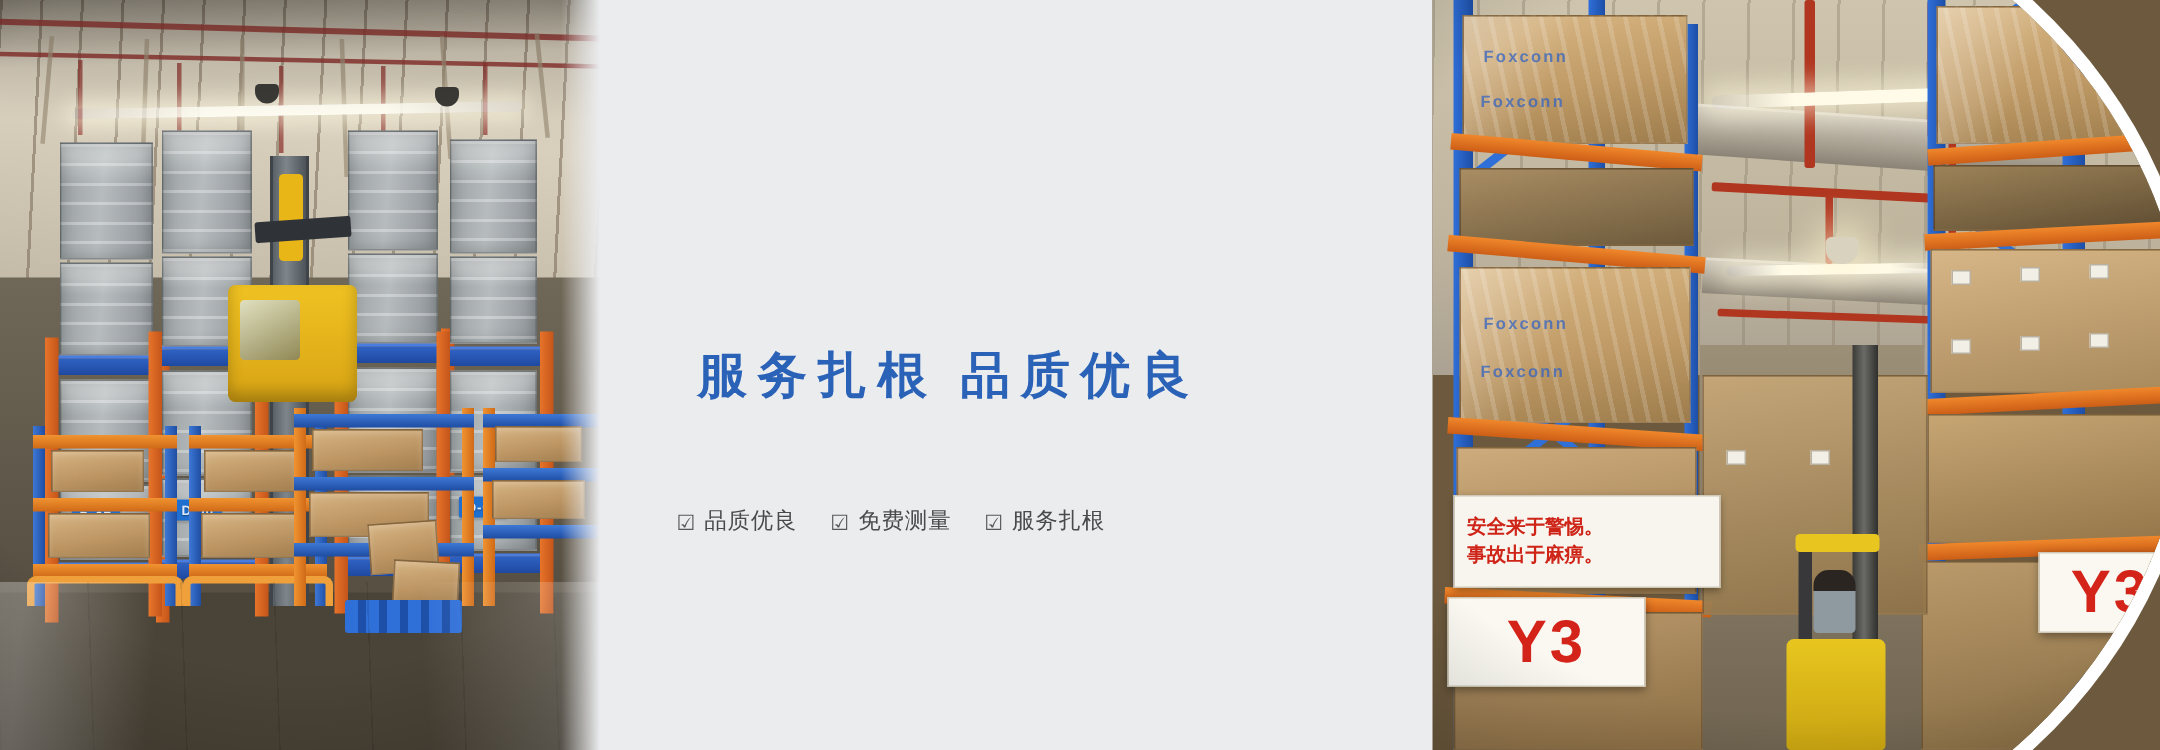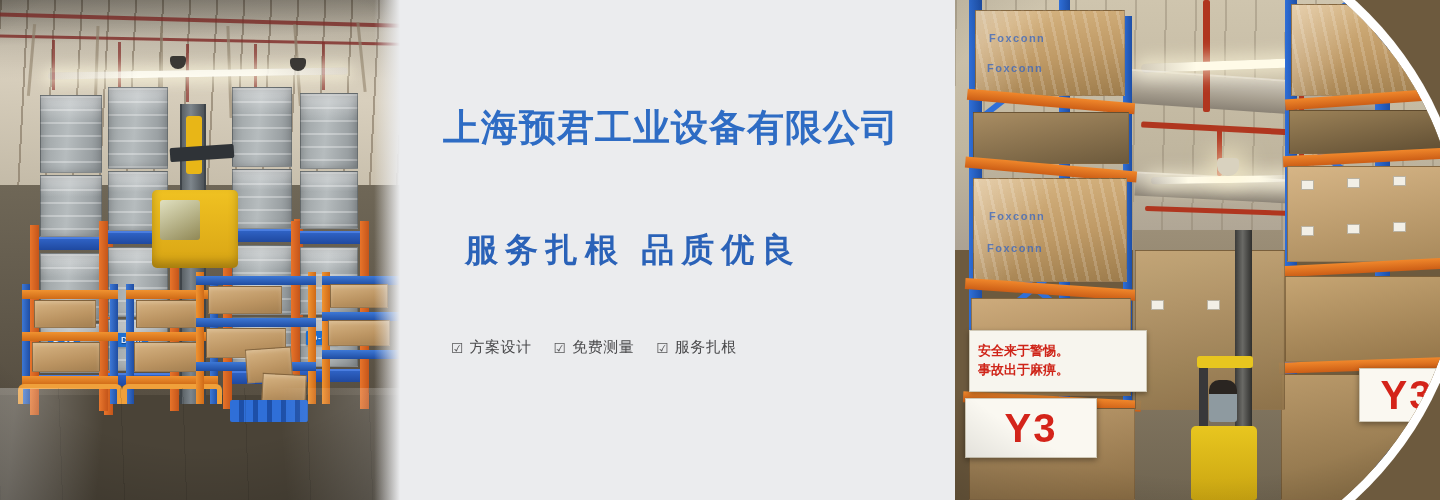--- a/index.html
+++ b/index.html
@@ -257,21 +257,21 @@
   }
   .subtitle {
     position:absolute; left:1px; top:163px; width:420px;
     font-size:14.5px; line-height:1.75; color:#6b6b6b;
     letter-spacing:.2px;
   }
   .slogan {
     position:absolute; left:22px; top:228px;
     font-size:33px; font-weight:bold; color:#2a62b8;
     letter-spacing:7px; white-space:nowrap;
-    font-family:Liberation Sans, sans-serif;
+    font-family:Liberation Serif, serif;
   }
   .cta {
     position:absolute; left:8px; top:281px;
     background:#2f6fb5; color:#ffffff;
     font-size:17px; font-weight:bold; letter-spacing:1.5px;
     padding:9px 28px; border:none; border-radius:1px;
     white-space:nowrap; cursor:pointer;
     box-shadow:0 1px 3px rgba(0,0,0,.12);
     font-family:"Liberation Sans","DejaVu Sans",sans-serif;
   }
@@ -416,30 +416,29 @@
       <div class="pl-pallet" style="left:230px;bottom:78px;width:78px;"></div>
 
       <div class="pl-floor"></div>
       <div class="pl-vig"></div>
     </div>
     <div class="pl-fade"></div>
   </div>
 
   <div class="content">
 
-    <div class="headline">上海预君工业设备有限公司</div>
 
 
     <div class="slogan">服务扎根  品质优良</div>
 
 
     <div class="features">
       <div class="feature">
         <span class="tick">☑</span>
-        <span class="ftxt">方案设计</span>
+        <span class="ftxt">品质优良</span>
       </div>
       <div class="feature">
         <span class="tick">☑</span>
         <span class="ftxt">免费测量</span>
       </div>
       <div class="feature">
         <span class="tick">☑</span>
         <span class="ftxt">服务扎根</span>
       </div>
     </div>

